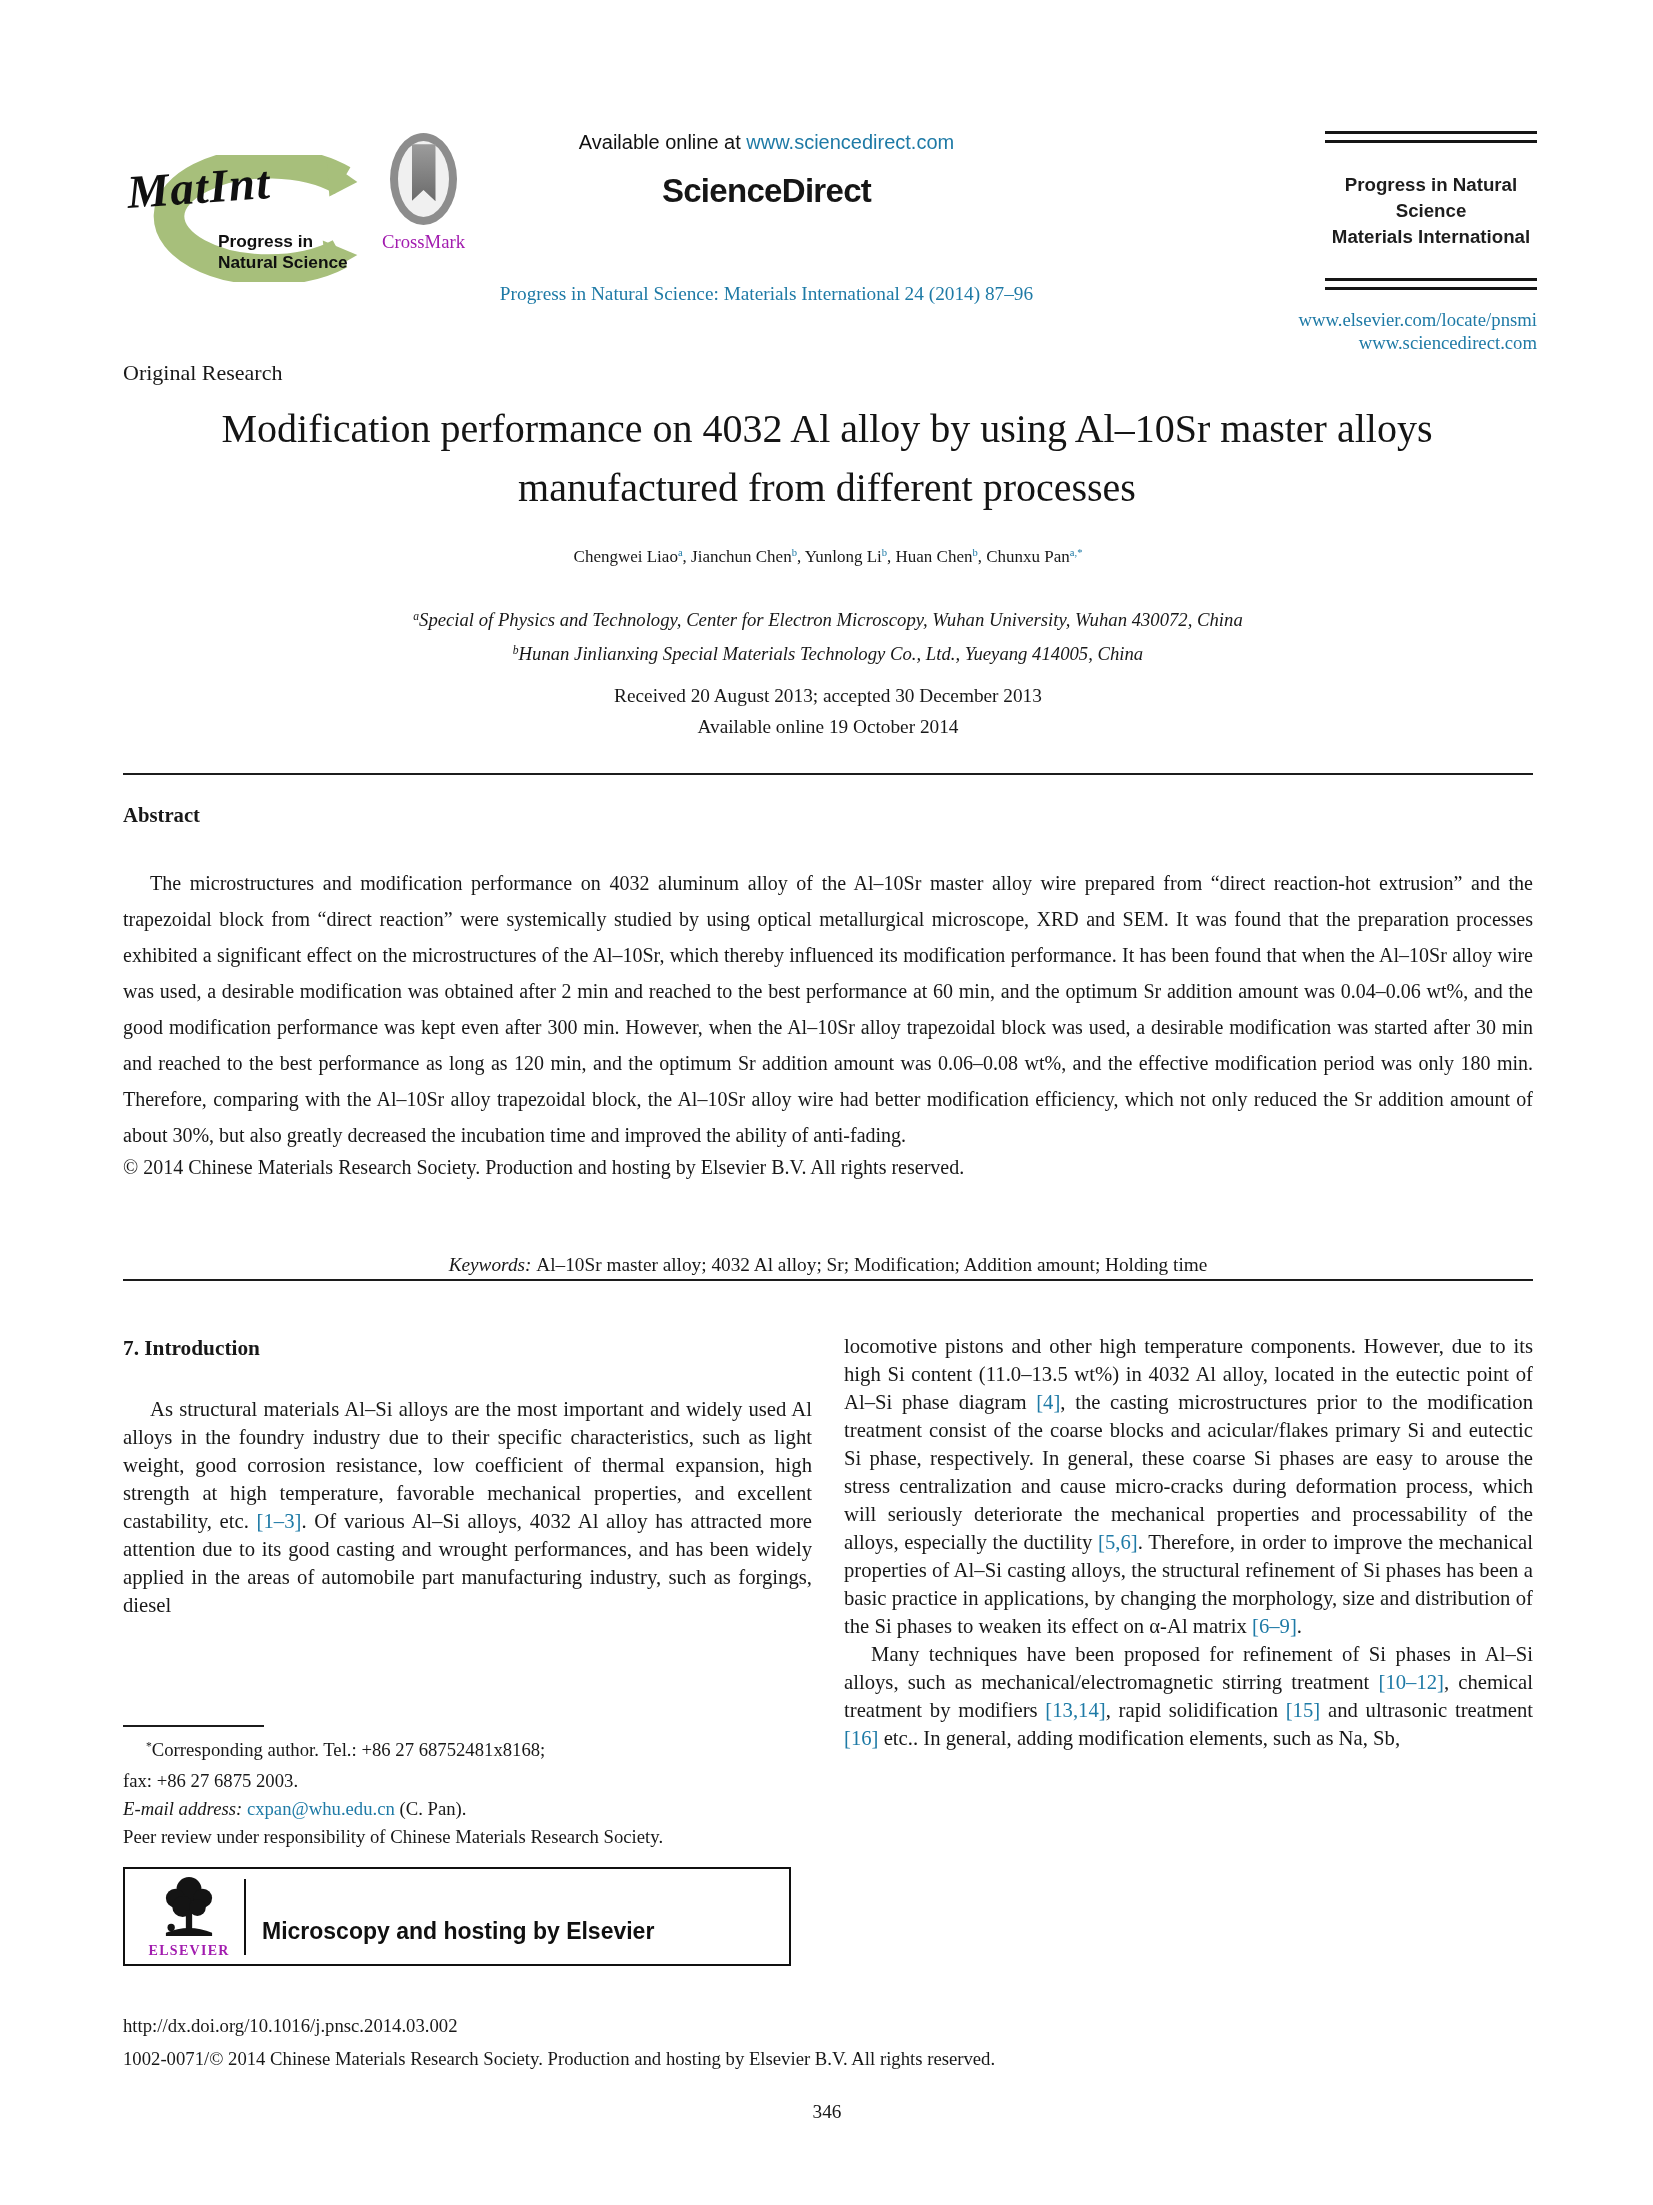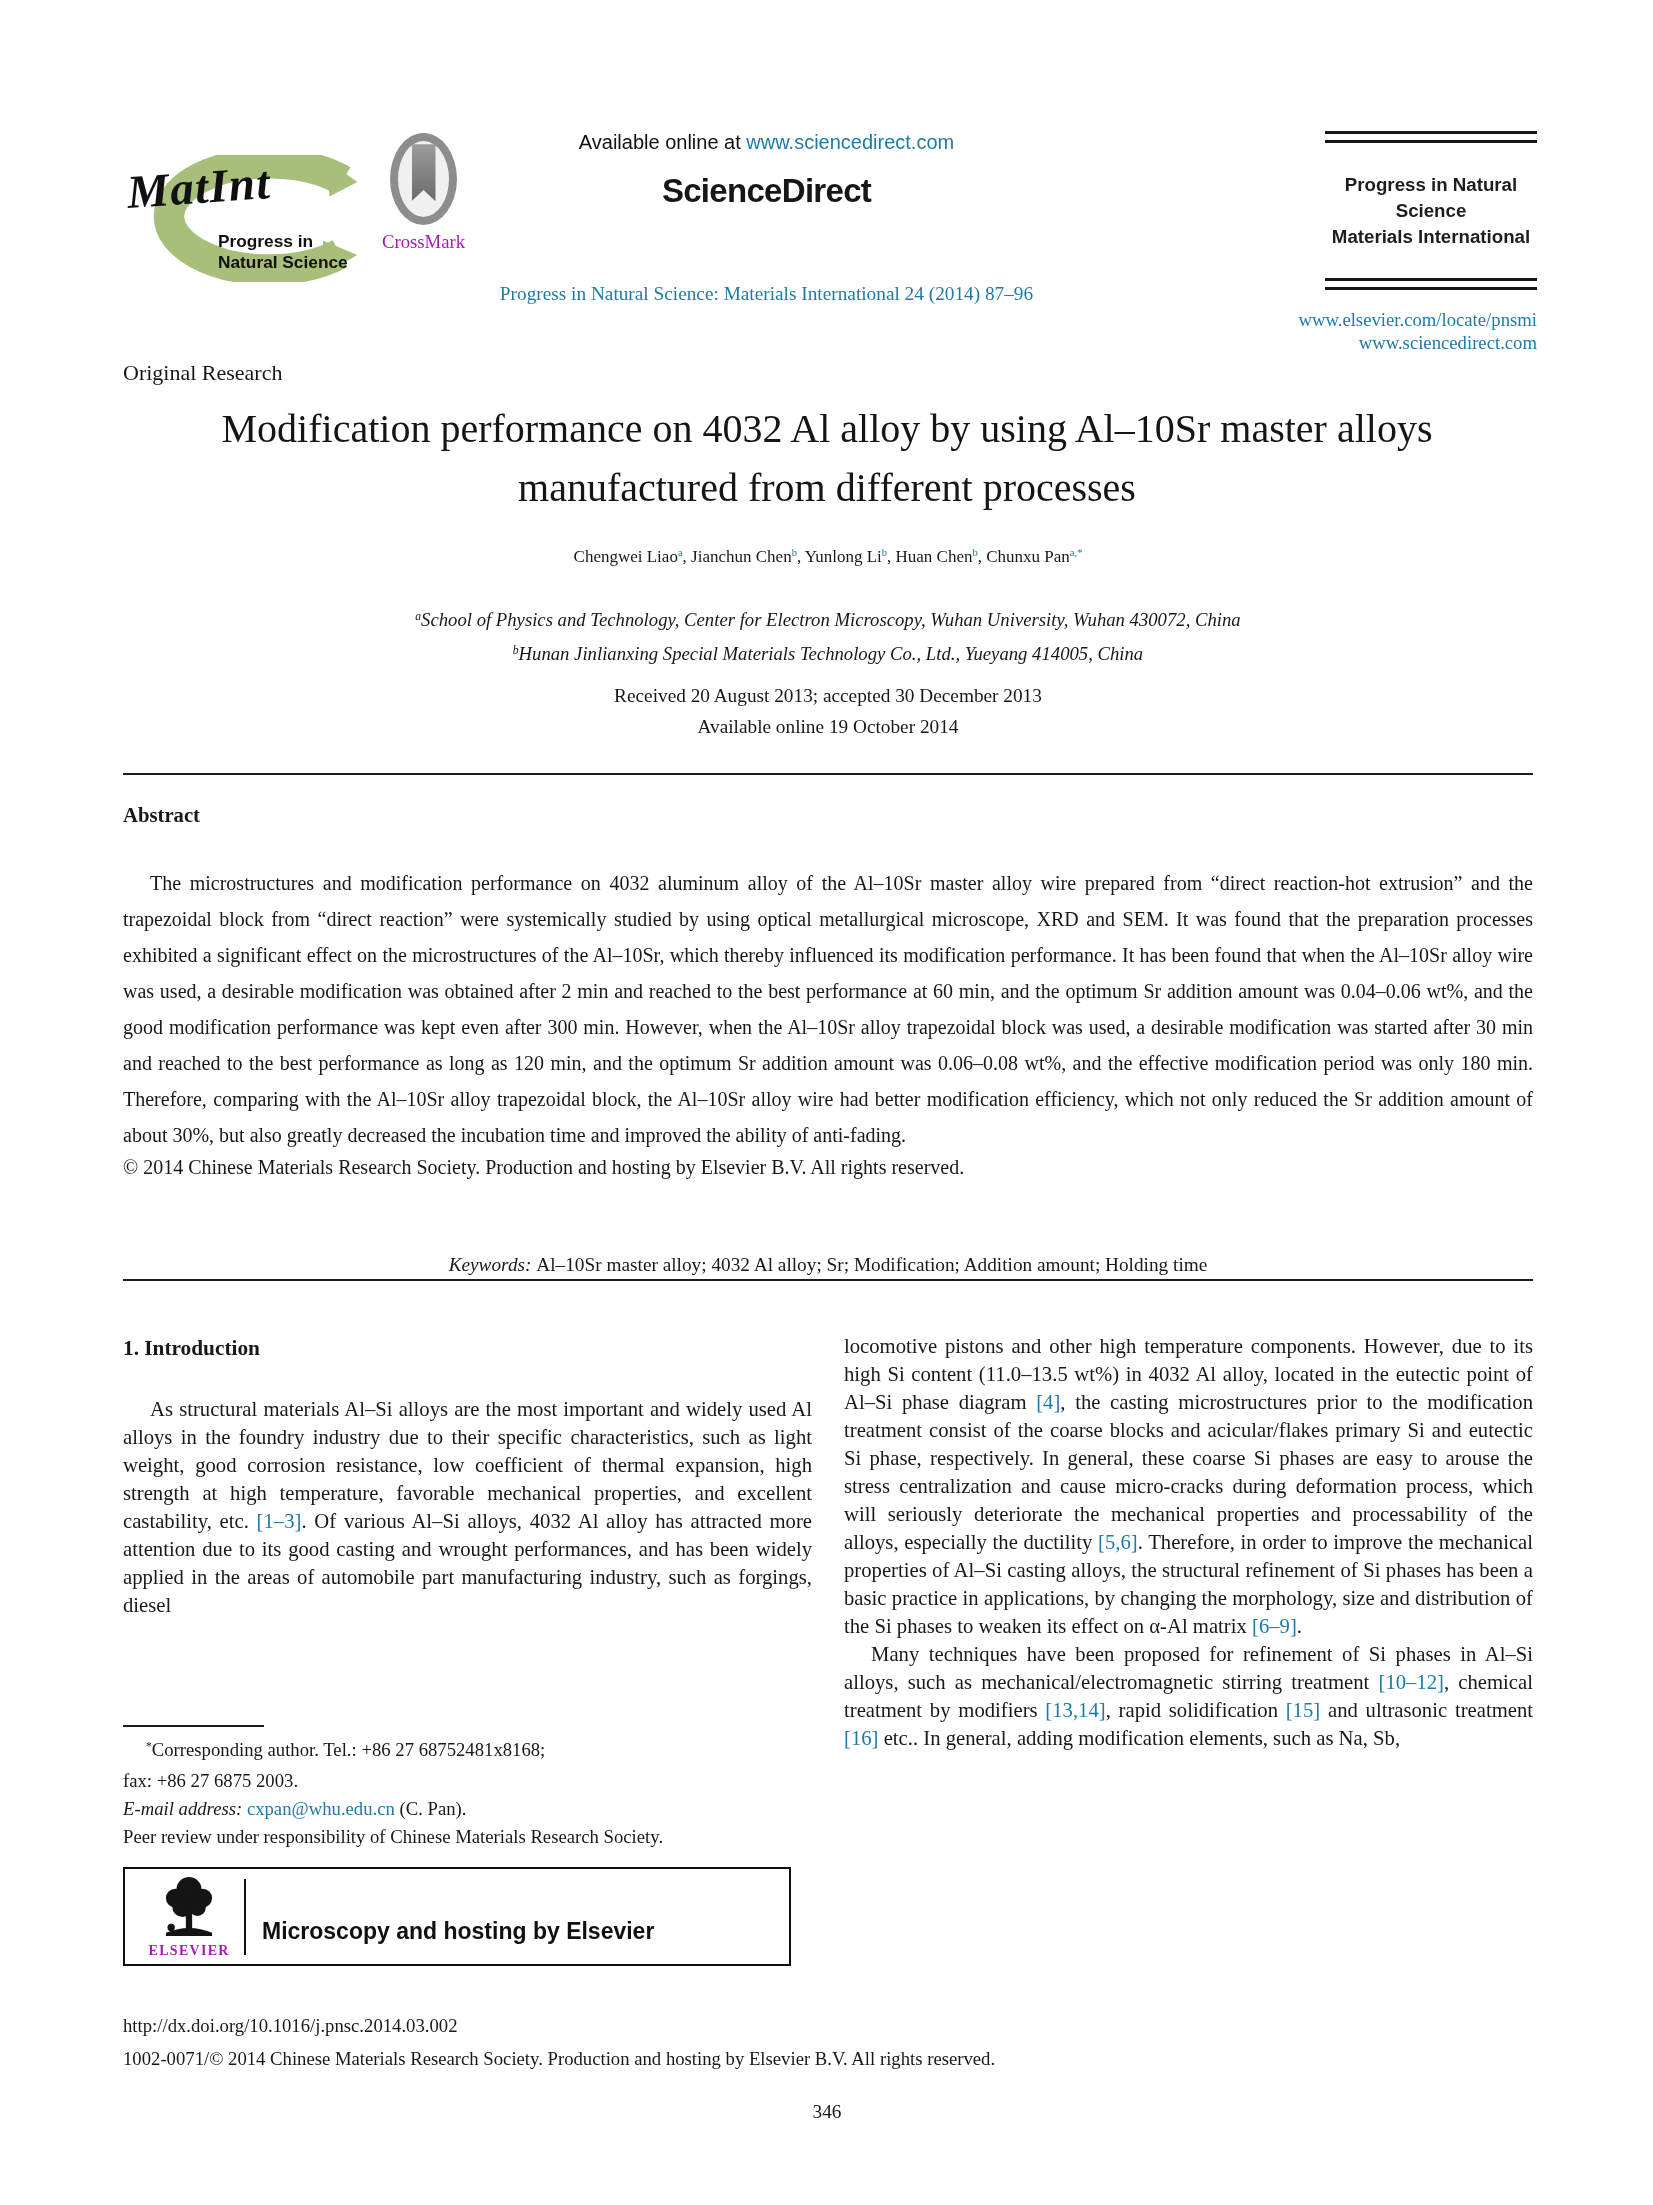--- a/index.html
+++ b/index.html
@@ -150,42 +150,42 @@
 
   <div class="abs jurls">
     <div class="link">www.elsevier.com/locate/pnsmi</div>
     <div class="link">www.sciencedirect.com</div>
   </div>
 
   <div class="abs kind">Original Research</div>
   <h1 class="abs title">Modification performance on 4032 Al alloy by using Al–10Sr master alloys manufactured from different processes</h1>
   <div class="abs authors"><span>Chengwei Liao</span><span class="supl">a</span><span>, Jianchun Chen</span><span class="supl">b</span><span>, Yunlong Li</span><span class="supl">b</span><span>, Huan Chen</span><span class="supl">b</span><span>, Chunxu Pan</span><span class="supl">a,*</span></div>
   <div class="abs affils">
-    <div><span class="sup">a</span><span>School of Physics and Technology, Center for Electron Microscopy, Wuhan University, Wuhan 430072, China</span></div>
+    <div><span class="sup">a</span><span>Special of Physics and Technology, Center for Electron Microscopy, Wuhan University, Wuhan 430072, China</span></div>
     <div><span class="sup">b</span><span>Hunan Jinlianxing Special Materials Technology Co., Ltd., Yueyang 414005, China</span></div>
   </div>
   <div class="abs dates">
     <div>Received 20 August 2013; accepted 30 December 2013</div>
     <div>Available online 19 October 2014</div>
   </div>
 
   <div class="abs rule rule1"></div>
 
   <div class="abs abs-sec">
     <h2 class="abs-head">Abstract</h2>
     <p class="abs-body">The microstructures and modification performance on 4032 aluminum alloy of the Al–10Sr master alloy wire prepared from “direct reaction-hot extrusion” and the trapezoidal block from “direct reaction” were systemically studied by using optical metallurgical microscope, XRD and SEM. It was found that the preparation processes exhibited a significant effect on the microstructures of the Al–10Sr, which thereby influenced its modification performance. It has been found that when the Al–10Sr alloy wire was used, a desirable modification was obtained after 2 min and reached to the best performance at 60 min, and the optimum Sr addition amount was 0.04–0.06 wt%, and the good modification performance was kept even after 300 min. However, when the Al–10Sr alloy trapezoidal block was used, a desirable modification was started after 30 min and reached to the best performance as long as 120 min, and the optimum Sr addition amount was 0.06–0.08 wt%, and the effective modification period was only 180 min. Therefore, comparing with the Al–10Sr alloy trapezoidal block, the Al–10Sr alloy wire had better modification efficiency, which not only reduced the Sr addition amount of about 30%, but also greatly decreased the incubation time and improved the ability of anti-fading.</p>
     <p class="abs-copy">© 2014 Chinese Materials Research Society. Production and hosting by Elsevier B.V. All rights reserved.</p>
   </div>
   <p class="abs keywords"><span class="it">Keywords: </span><span>Al–10Sr master alloy; 4032 Al alloy; Sr; Modification; Addition amount; Holding time</span></p>
 
   <div class="abs rule rule2"></div>
 
   <div class="abs cols">
     <div class="col leftc">
-      <h3 class="intro-head">1. Introduction</h3>
+      <h3 class="intro-head">7. Introduction</h3>
       <p class="para indent"><span>As structural materials Al–Si alloys are the most important and widely used Al alloys in the foundry industry due to their specific characteristics, such as light weight, good corrosion resistance, low coefficient of thermal expansion, high strength at high temperature, favorable mechanical properties, and excellent castability, etc. </span><span class="link">[1–3]</span><span>. Of various Al–Si alloys, 4032 Al alloy has attracted more attention due to its good casting and wrought performances, and has been widely applied in the areas of automobile part manufacturing industry, such as forgings, diesel</span></p>
 
       <div class="footnote">
         <div class="fn-rule"></div>
         <p class="fn fn-corr"><span class="sup">*</span><span>Corresponding author. Tel.: +86 27 68752481x8168;</span><br><span>fax: +86 27 6875 2003.</span></p>
         <p class="fn"><span class="it">E-mail address: </span><span class="link">cxpan@whu.edu.cn</span><span> (C. Pan).</span></p>
         <p class="fn">Peer review under responsibility of Chinese Materials Research Society.</p>
 
         <div class="elsbox">
           <div class="els-left">

